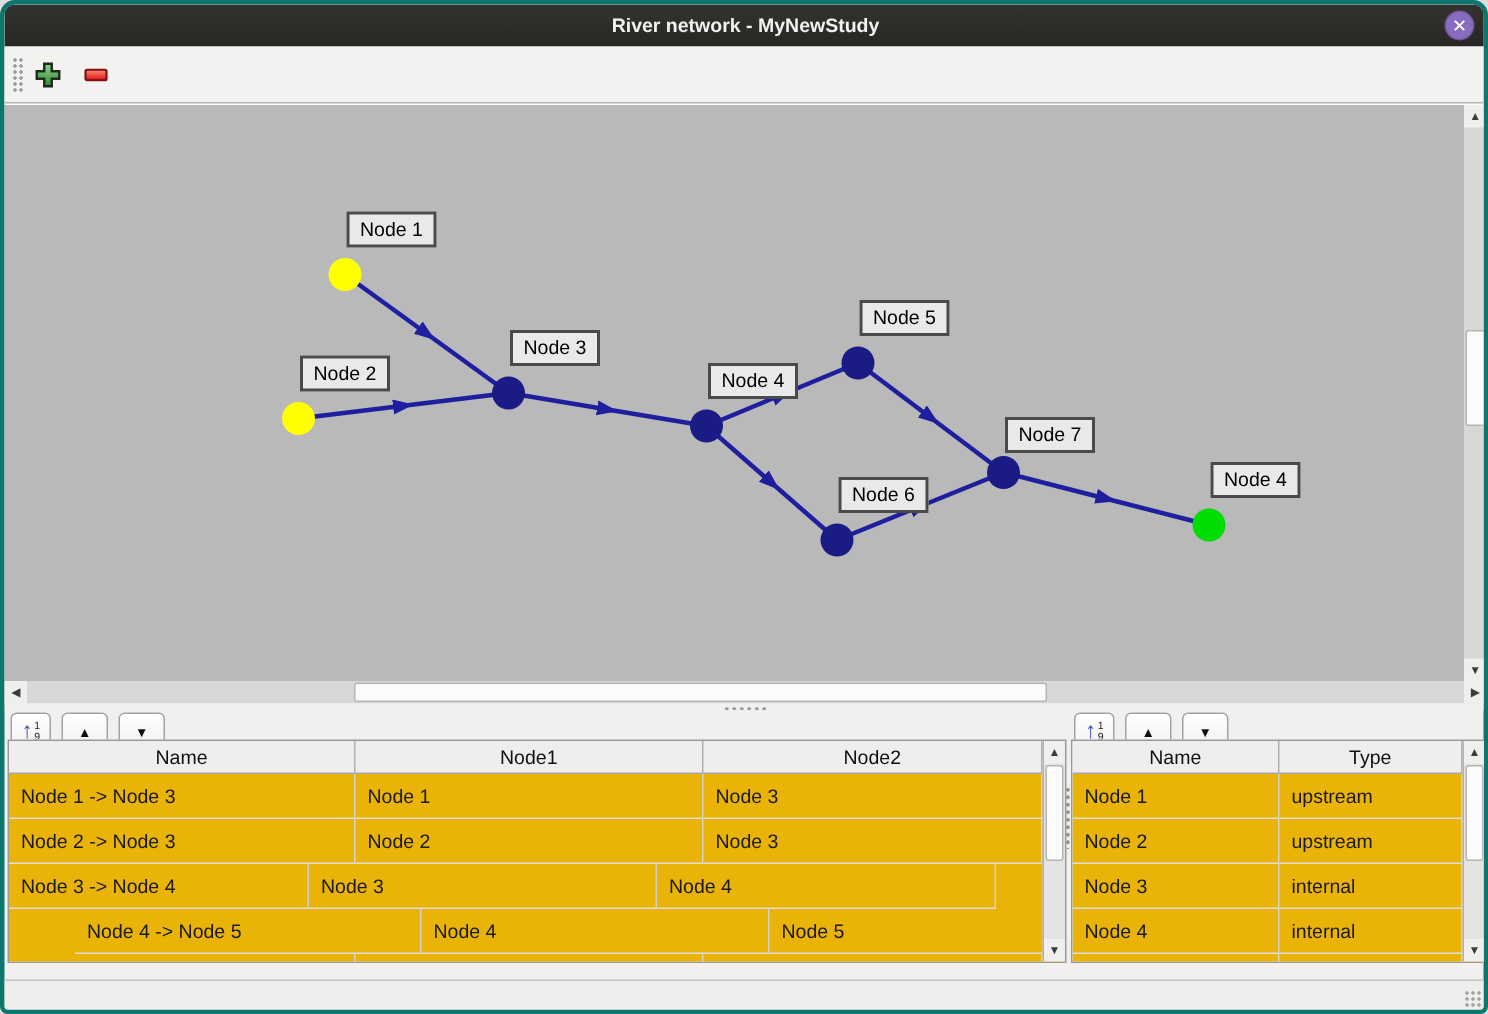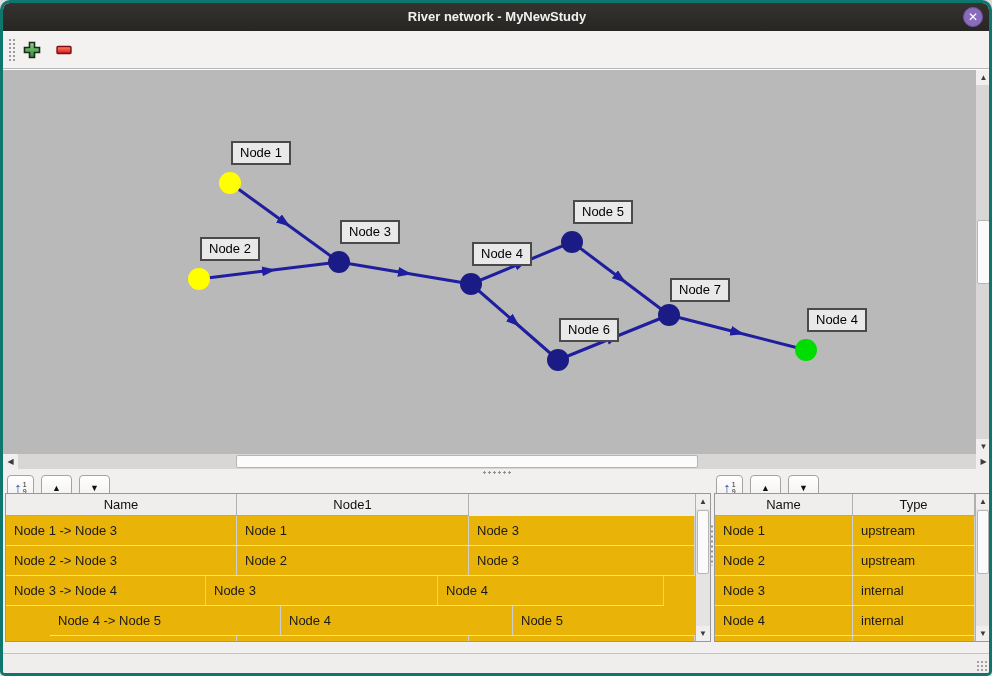--- a/index.html
+++ b/index.html
@@ -261,20 +261,21 @@
     </div>
     <div class="tb-btn arrow">
       <span>▼</span>
     </div>
   </div>
 
   <div class="dtable left" id="reach-table">
     <div class="t-head">
         <div class="th" style="width: 231px;">Name</div>
         <div class="th" style="width: 232px;">Node1</div>
+        <div class="th" style="width: 226px;">Node2</div>
       </div>
     <div class="t-body">
         <div class="tr">
           <div class="td" style="width: 231px;">Node 1 -&gt; Node 3</div>
           <div class="td" style="width: 232px;">Node 1</div>
           <div class="td" style="width: 226px;">Node 3</div>
         </div>
         <div class="tr">
           <div class="td" style="width: 231px;">Node 2 -&gt; Node 3</div>
           <div class="td" style="width: 232px;">Node 2</div>

